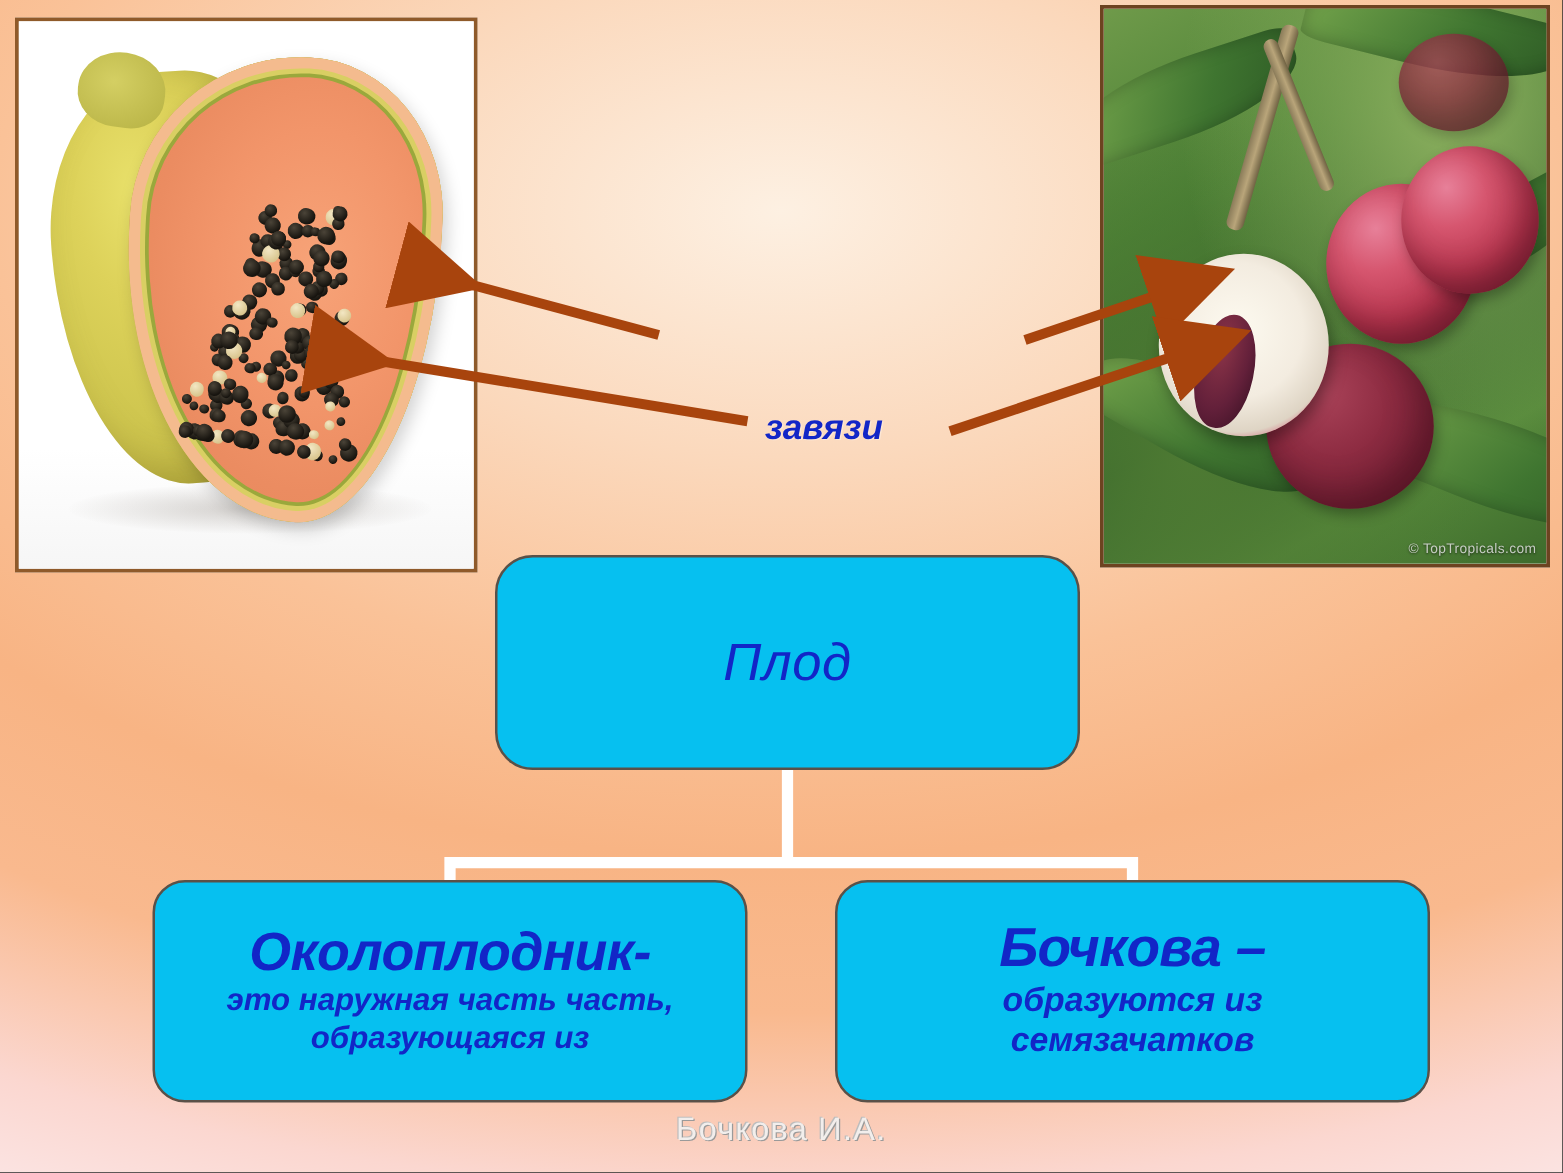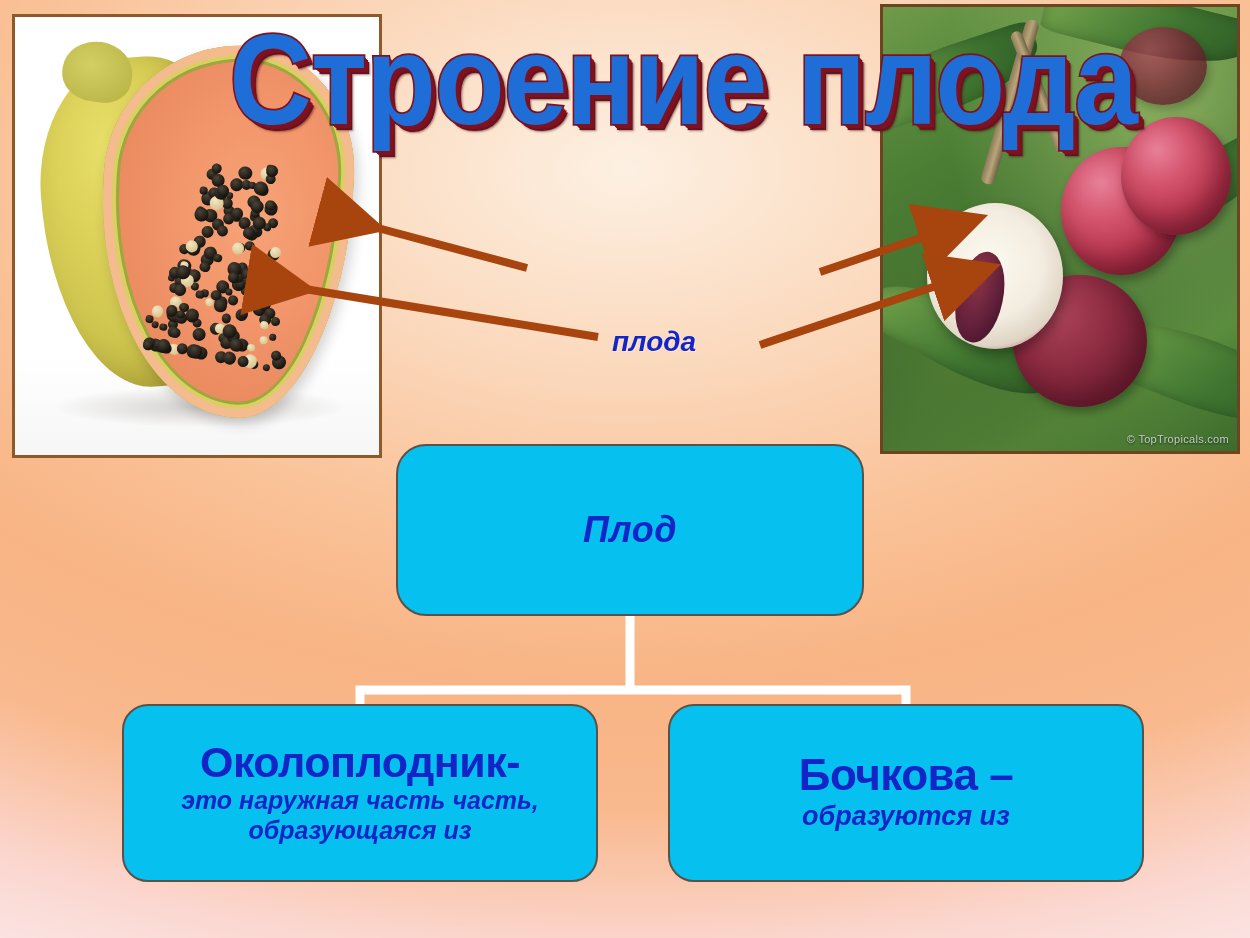--- a/index.html
+++ b/index.html
@@ -141,27 +141,27 @@
     border-radius: 26px;
     display: flex;
     flex-direction: column;
     align-items: center;
     justify-content: center;
     text-align: center;
     color: #1226c7;
     padding: 6px 12px;
   }
   #box-fruit { left: 396px; top: 444px; width: 468px; height: 172px; border-radius: 30px; }
-  #box-fruit .node-title { font-size: 36px; font-weight: 700; font-style: italic; letter-spacing: .5px; }
+  #box-fruit .node-title { font-size: 42px; font-weight: 400; font-style: italic; letter-spacing: .5px; }
 
   #box-pericarp { left: 122px; top: 704px; width: 476px; height: 178px; }
   #box-seeds    { left: 668px; top: 704px; width: 476px; height: 178px; }
 
   .node-head {
-    font-size: 43px; font-weight: 700; 
+    font-size: 43px; font-weight: 700; font-style: italic;
     line-height: 1.0; letter-spacing: -.5px;
   }
   #box-seeds .node-head { font-size: 44px; margin-bottom: 2px; }
   .node-desc {
     font-size: 25px; font-weight: 700; font-style: italic;
     line-height: 1.18; margin-top: 2px;
   }
   #box-seeds .node-desc { font-size: 27px; }
 
   
@@ -372,40 +372,37 @@
       <div class="lychee-ball" style="left:178px;top:140px;width:120px;height:128px;"></div>
       <div class="lychee-ball" style="left:238px;top:110px;width:110px;height:118px;"></div>
       <div class="lychee-ball dark" style="left:130px;top:268px;width:134px;height:132px;"></div>
       <div class="lychee-ball dark" style="left:236px;top:20px;width:88px;height:78px;opacity:.75;"></div>
       <div class="lychee-open"></div>
       <div class="lychee-pit"></div>
       <div class="watermark">© TopTropicals.com</div>
     </div>
   </div>
 
-  <div id="title-wordart">
-    <span class="wa">Строение плода</span>
-  </div>
 
   <svg id="arrows" viewBox="0 0 1250 938">
     <defs>
       <marker id="ahL" markerWidth="9" markerHeight="9" refX="7" refY="4.5" orient="auto">
         <path d="M9,0 L9,9 L0,4.5 z" fill="#a8440d"></path>
       </marker>
       <marker id="ahR" markerWidth="9" markerHeight="9" refX="2" refY="4.5" orient="auto">
         <path d="M0,0 L0,9 L9,4.5 z" fill="#a8440d"></path>
       </marker>
     </defs>
     <line x1="527" y1="268" x2="333" y2="216" stroke="#a8440d" stroke-width="8" marker-end="url(#ahL)"></line>
     <line x1="598" y1="337" x2="262" y2="282" stroke="#a8440d" stroke-width="8" marker-end="url(#ahL)"></line>
     <line x1="820" y1="272" x2="935" y2="233" stroke="#a8440d" stroke-width="8" marker-end="url(#ahR)"></line>
     <line x1="760" y1="345" x2="948" y2="282" stroke="#a8440d" stroke-width="8" marker-end="url(#ahR)"></line>
   </svg>
 
-  <div class="callout" id="label-seeds">плода</div>
+  <div class="callout" id="label-seeds">завязи</div>
 
   <svg id="connectors" viewBox="0 0 1250 938">
     <path d="M630,616 L630,690 M360,690 L906,690 M360,690 L360,706 M906,690 L906,706" stroke="#ffffff" stroke-width="9" fill="none" stroke-linecap="square"></path>
   </svg>
 
   <div class="node-box" id="box-fruit">
     <div class="node-title">Плод</div>
   </div>
 
   <div class="node-box" id="box-pericarp">
@@ -413,17 +410,19 @@
     <div class="node-desc">
       <div>это наружная часть часть,</div>
       <div>образующаяся из</div>
     </div>
   </div>
 
   <div class="node-box" id="box-seeds">
     <div class="node-head">Бочкова –</div>
     <div class="node-desc">
       <div>образуются из</div>
+      <div>семязачатков</div>
     </div>
   </div>
 
+  <div id="credit">Бочкова  И.А.</div>
 
 </div>
 
 </body></html>

